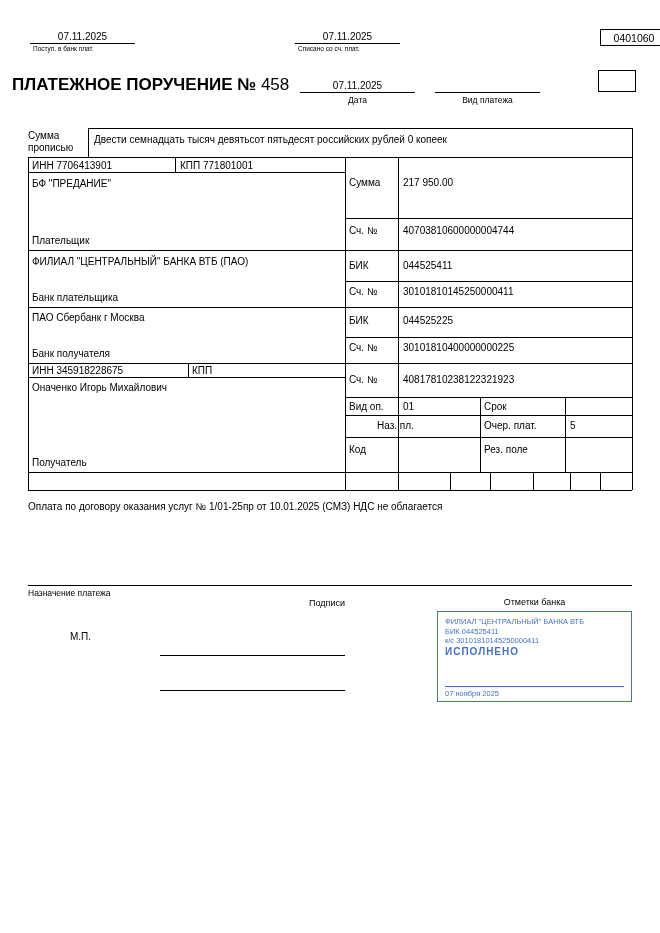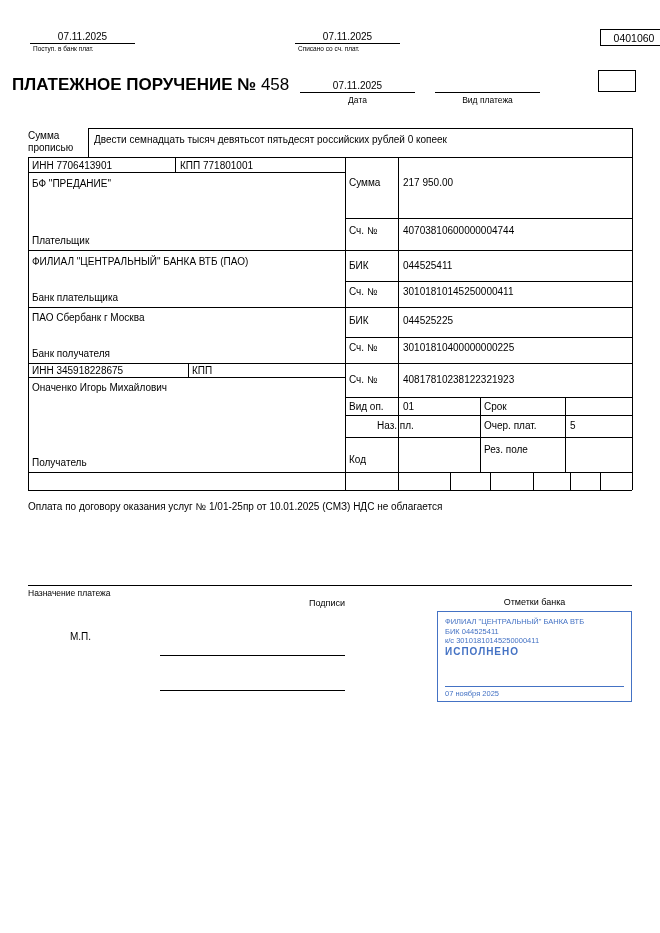--- a/index.html
+++ b/index.html
@@ -128,21 +128,21 @@
   <div class="t" style="left:349px;top:373px;">Сч. №</div>
   <div class="t" style="left:403px;top:373px;">40817810238122321923</div>
   <div class="t" style="left:32px;top:381px;">Оначенко Игорь Михайлович</div>
 
   <div class="t" style="left:349px;top:400px;">Вид оп.</div>
   <div class="t" style="left:403px;top:400px;">01</div>
   <div class="t" style="left:484px;top:400px;text-align:center;">Срок</div>
   <div class="t" style="left:333px;top:419px;padding-left:44px;">Наз. пл.</div>
   <div class="t" style="left:484px;top:419px;">Очер. плат.</div>
   <div class="t" style="left:570px;top:419px;">5</div>
-  <div class="t" style="left:349px;top:453px;text-align:center;">Код</div>
+  <div class="t" style="left:349px;top:443px;text-align:center;">Код</div>
   <div class="t" style="left:484px;top:443px;">Рез. поле</div>
   <div class="t" style="left:32px;top:456px;">Получатель</div>
 
   <div class="t" style="left:28px;top:500px;">Оплата по договору оказания услуг № 1/01-25пр от 10.01.2025 (СМЗ) НДС не облагается</div>
   <div class="hl" style="left:28px;top:585px;width:604px;"></div>
   <div class="t s85" style="left:28px;top:588px;">Назначение платежа</div>
 
   <div class="t s9 ctr" style="left:160px;top:598px;width:185px;text-align:right;">Подписи</div>
   <div class="t s9 ctr" style="left:437px;top:597px;width:195px;">Отметки банка</div>
   <div class="t" style="left:70px;top:630px;">М.П.</div>

